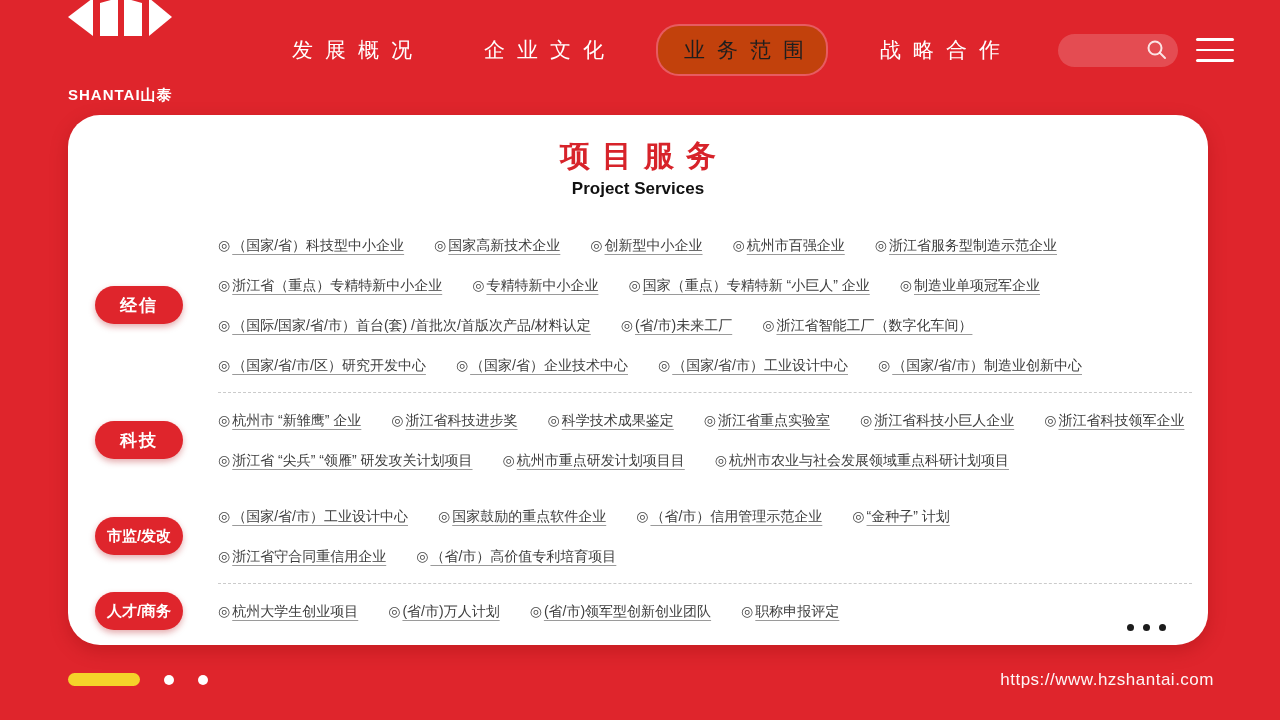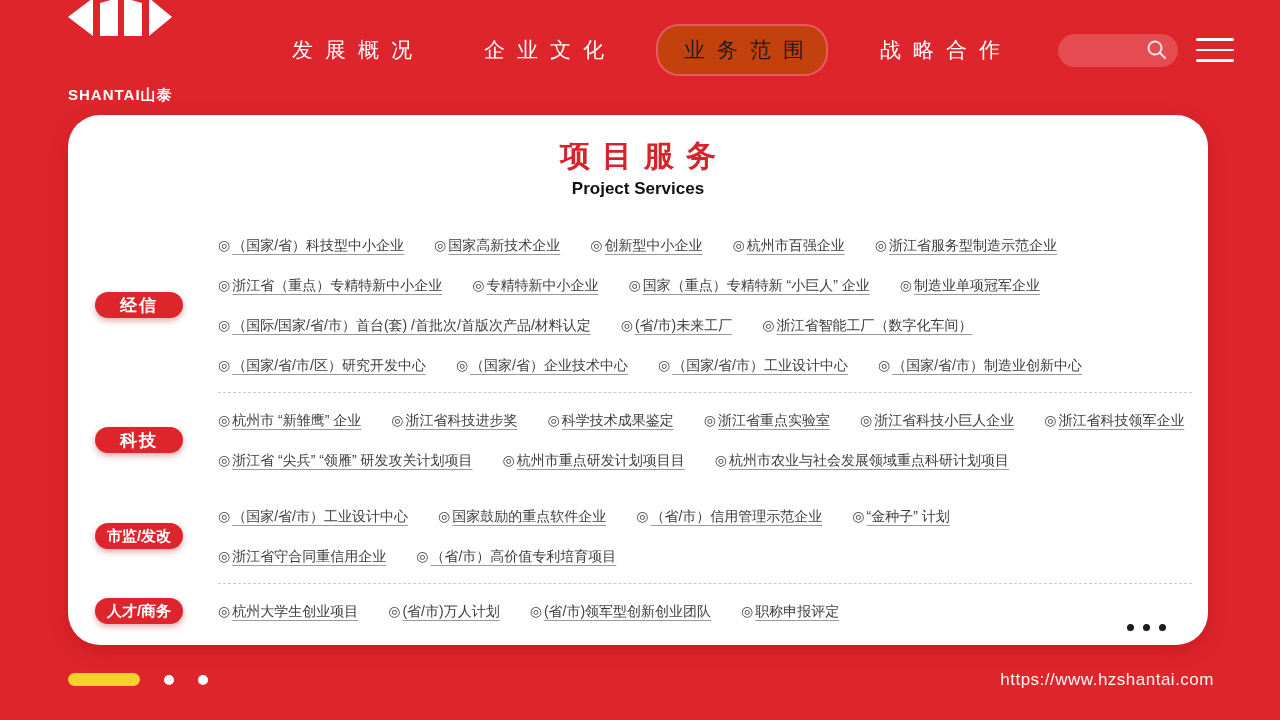--- a/index.html
+++ b/index.html
@@ -26,21 +26,21 @@
   
   .card{position:absolute;left:68px;top:115px;width:1140px;height:530px;background:#fff;border-radius:32px;
     padding-top:20px;box-shadow:0 6px 18px rgba(120,0,0,.25);}
   .card h1{text-align:center;color:var(--title-red);font-size:30px;font-weight:700;letter-spacing:12px;padding-left:12px;line-height:42px;}
   .subtitle{text-align:center;color:#111;font-weight:700;font-size:17px;line-height:24px;margin-bottom:24px;}
 
   .sections{width:100%;}
   .section{display:flex;align-items:center;}
   .section.gap-top{margin-top:16px;}
   .pill-col{width:150px;flex:0 0 150px;display:flex;justify-content:flex-start;}
-  .pill{margin-left:27px;min-width:88px;height:26px;background:var(--red);color:#fff;border-radius:19px;
+  .pill{margin-left:27px;min-width:88px;height:38px;background:var(--red);color:#fff;border-radius:19px;
     display:flex;align-items:center;justify-content:center;font-weight:700;font-size:17px;letter-spacing:2px;
     padding:0 10px;cursor:pointer;box-shadow:0 3px 6px rgba(180,20,25,.35);white-space:nowrap;}
   .pill.small{font-size:15px;letter-spacing:0;}
   .rows-col{flex:1;padding-right:28px;text-align:center;}
   .row{display:flex;flex-wrap:nowrap;column-gap:30px;line-height:40px;white-space:nowrap;}
   .item{color:var(--ink);font-size:14px;cursor:pointer;}
   .item .mark{color:#4a4a4a;margin-right:2px;text-decoration:none;}
   .item .txt{text-decoration:underline;text-decoration-thickness:1px;text-underline-offset:4px;text-decoration-color:var(--underline);}
   .divider{border:none;border-top:1.5px dashed #cbcbcb;margin:7px 16px 7px 150px;height:0;}
 

